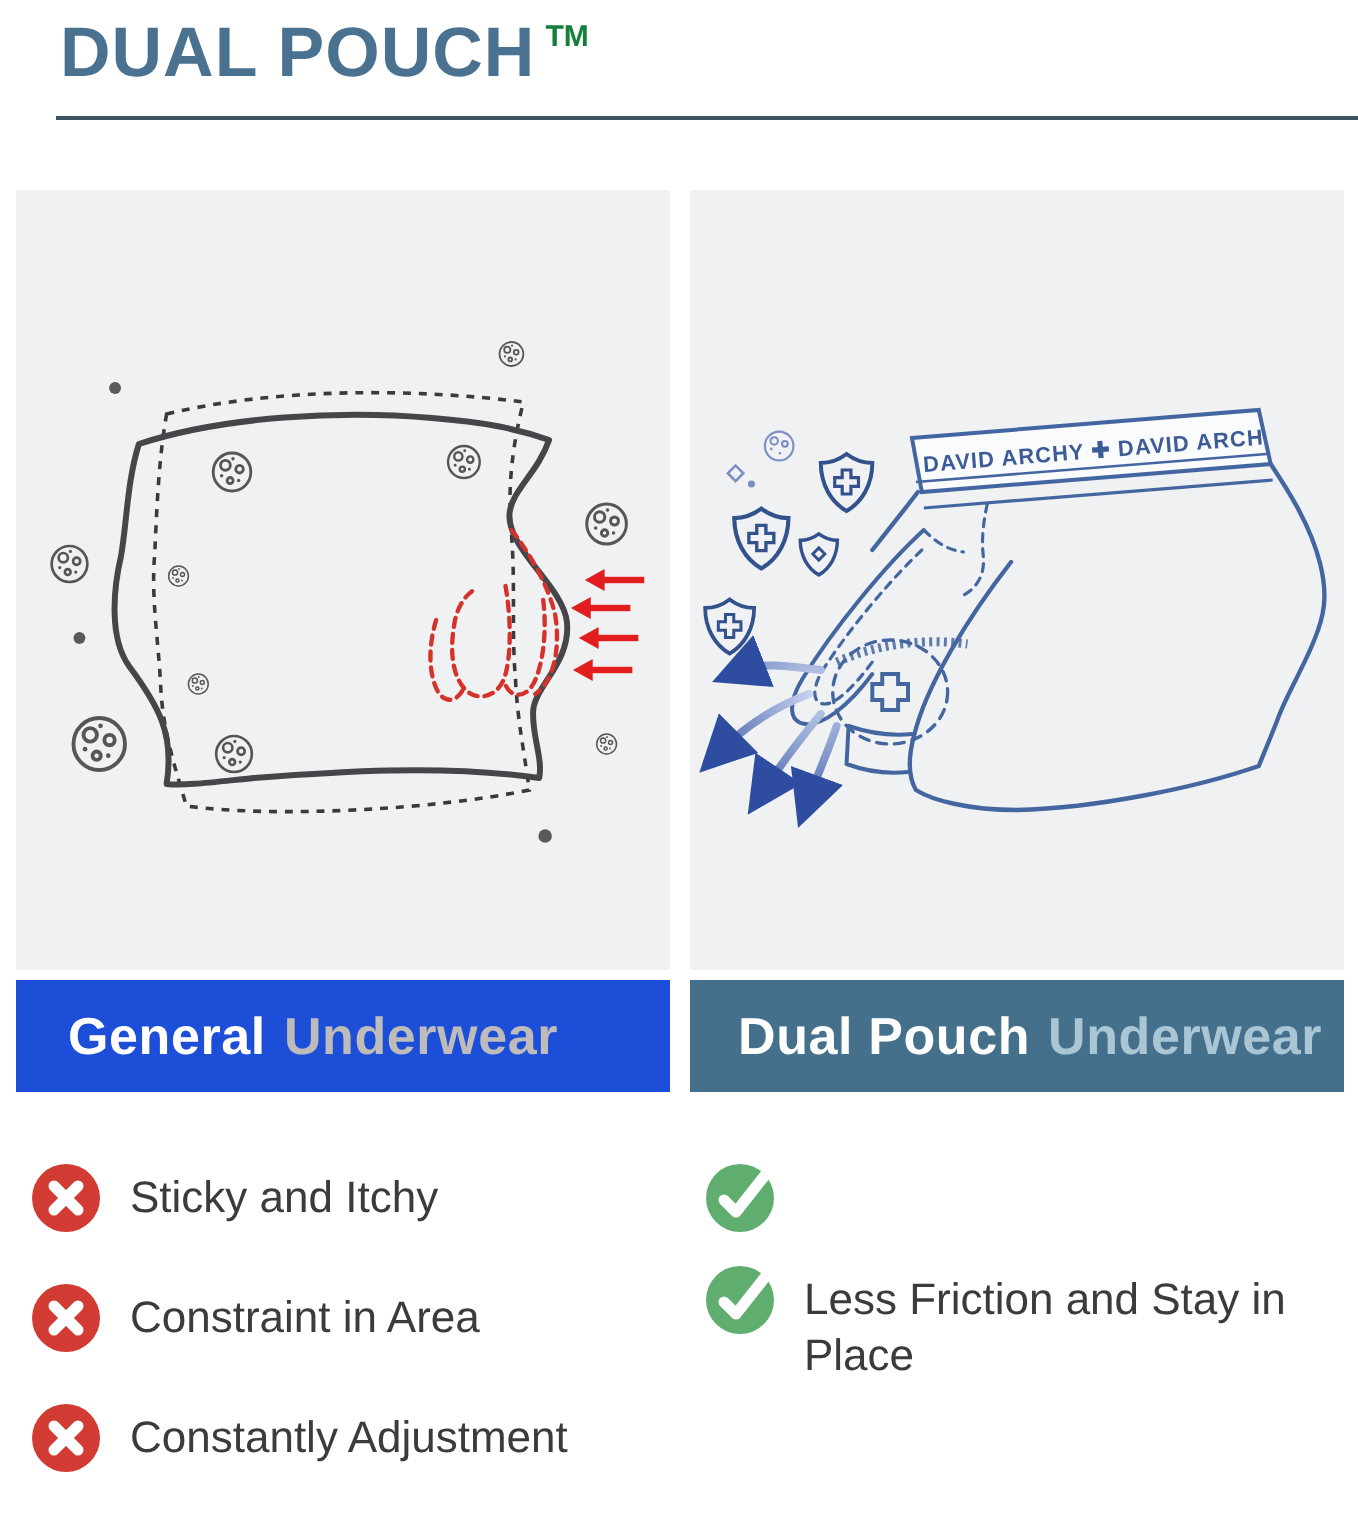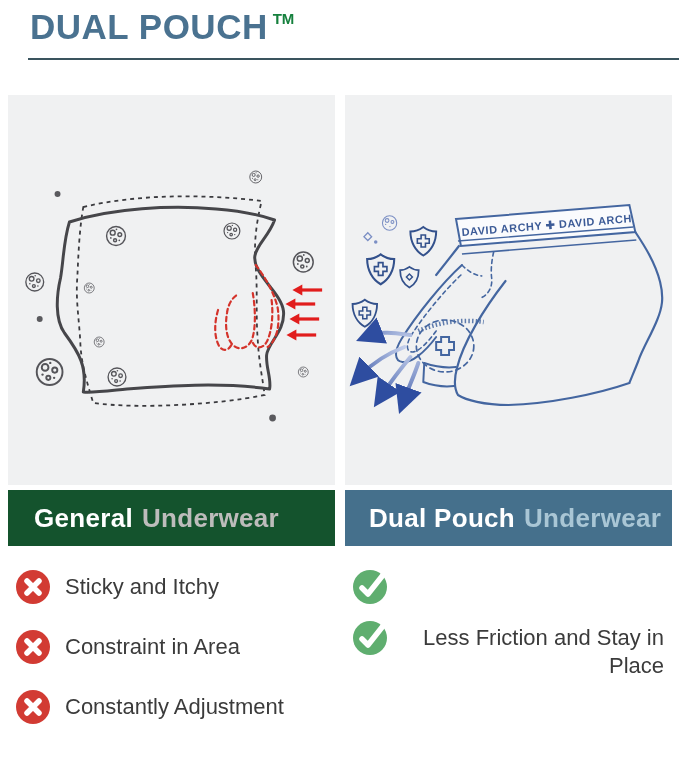--- a/index.html
+++ b/index.html
@@ -11,25 +11,25 @@
   .title{font-size:35px;font-weight:bold;color:#4a7290;letter-spacing:0.5px;}
   .tm{font-size:15px;font-weight:bold;color:#15803d;position:relative;top:-15px;margin-left:5px;letter-spacing:0;}
   .rule{border:none;border-top:2px solid #3a545e;margin:11px 0 0 28px;}
   .columns{display:flex;gap:10px;padding:0 7px 0 8px;margin-top:35px;}
   .col{flex:1;min-width:0;}
   .panel{background:#f0f1f2;height:390px;}
   .panel svg{display:block;width:100%;height:100%;}
   .banner{margin-top:5px;height:56px;display:flex;align-items:center;
     font-size:26px;font-weight:bold;letter-spacing:0.3px;white-space:nowrap;}
   .banner .hl{color:#ffffff;}
-  .banner-gray{background:#14532d;padding-left:26px;}
+  .banner-gray{background:#1d4ed8;padding-left:26px;}
   .banner-gray .rest{color:#bdbcbb;margin-left:9px;}
   .banner-blue{background:#45708c;padding-left:24px;}
   .banner-blue .rest{color:#a9c6d5;margin-left:9px;}
-  .list{margin-top:24px;padding-left:8px;text-align:right;}
+  .list{margin-top:36px;padding-left:8px;}
   .item{display:flex;align-items:flex-start;}
   .list-left .item{margin-bottom:26px;}
   .list-right .item{margin-bottom:17px;}
   .bullet-icon{width:34px;height:34px;flex:0 0 34px;margin-right:15px;overflow:visible;}
   .item-text{font-size:22px;color:#3b3b3b;line-height:1.27;padding-top:3px;max-width:262px;}
 </style>
 </head>
 <body>
 
 <div class="header">

